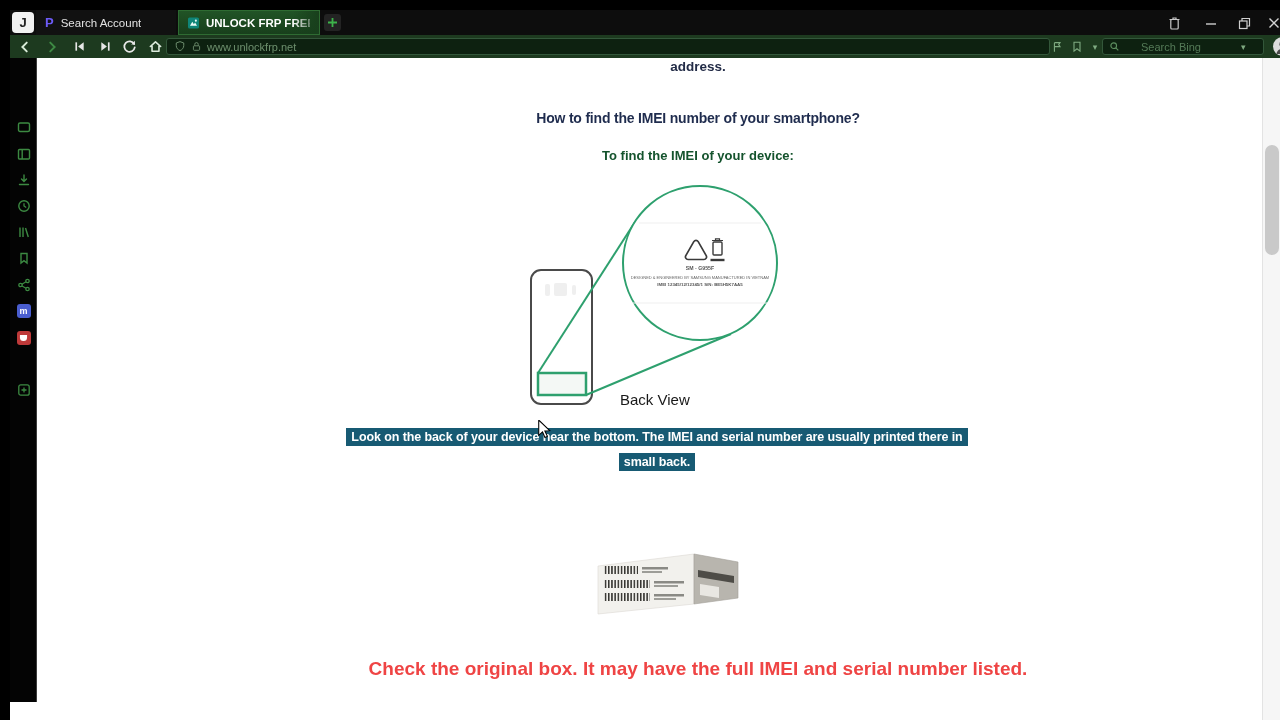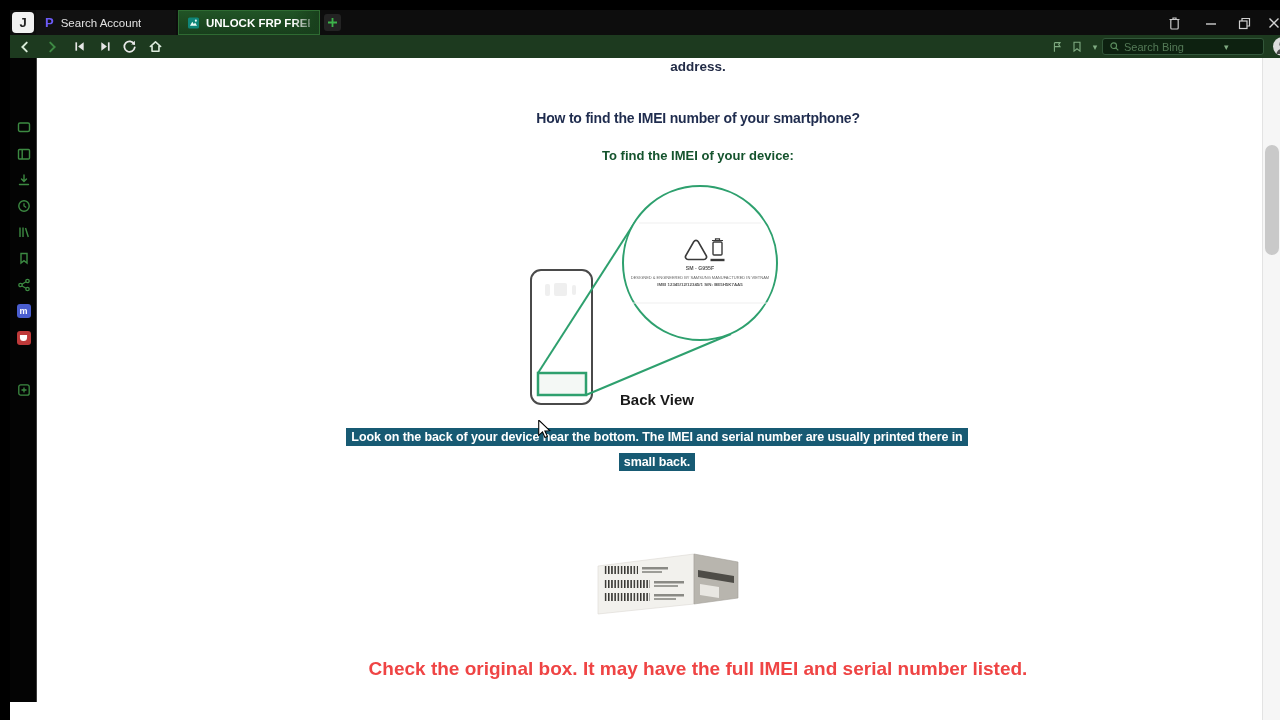--- a/index.html
+++ b/index.html
@@ -27,40 +27,40 @@
   .toolbar { position:absolute; left:10px; top:35px; width:1270px; height:23px; background:#1d3a1f;
              display:flex; align-items:center; }
   .navbtn { position:absolute; top:3px; width:18px; height:17px; display:flex; align-items:center; justify-content:center; }
   .urlbar { position:absolute; left:156px; top:3px; width:884px; height:17px; background:#0d2110;
             border:1px solid #33573a; border-radius:3px; display:flex; align-items:center; gap:5px; padding:0 7px; }
   .urlbar input { background:transparent; border:none; outline:none; color:#6d8f6d; font-size:11px; width:320px;
                   font-family:"Liberation Sans",sans-serif; }
   .searchbox { position:absolute; left:1092px; top:3px; width:162px; height:17px; background:#0d2110;
                border:1px solid #33573a; border-radius:3px; display:flex; align-items:center; gap:4px; padding:0 6px; }
   .searchbox input { background:transparent; border:none; outline:none; color:#5d8360; font-size:11px; width:96px;
-                     font-family:"Liberation Sans",sans-serif; }
+                     font-family:"Liberation Sans",sans-serif;margin-left:17px; }
   .searchbox input::placeholder { color:#547a57; }
   .caret { color:#7faa81; font-size:9px; }
   .avatar { position:absolute; left:1263px; top:2px; width:19px; height:19px; border-radius:50%; background:#dcdcdc;
             overflow:hidden; display:flex; align-items:center; justify-content:center; }
 
   
   .bodyrow { position:absolute; left:10px; top:58px; width:1270px; height:662px; background:#fff; }
   .sidebar { position:absolute; left:0; top:0; width:27px; height:644px; background:#040404; border-right:1px solid #3c3c3c; }
   .sbicon { position:absolute; left:6px; width:15px; height:15px; display:flex; align-items:center; justify-content:center; }
   .badge { border-radius:3px; width:14px; height:14px; display:flex; align-items:center; justify-content:center;
            color:#fff; font-size:9px; font-weight:bold; }
 
   .pagearea { position:absolute; left:27px; top:0; width:1225px; height:662px; background:#fff; }
   .content { position:absolute; left:0; top:0; width:1240px; }
   .ctext { position:absolute; width:100%; text-align:center;margin-left:41px; }
   .t-address { top:1px;  font-size:13.5px; font-weight:bold; color:#232c47; }
   .t-heading { top:52px; font-size:14px;  font-weight:bold; color:#1f2c4e; letter-spacing:-0.2px; }
   .t-sub     { top:90px; font-size:13px;  font-weight:bold; color:#14532d; }
-  .t-backview{ position:absolute; left:583px; top:333px; font-size:15px; font-weight:bold; color:#191919; }
+  .t-backview{ position:absolute; left:583px; top:333px; font-size:15px; font-weight:normal; color:#191919; }
   .sel { position:absolute; top:366px; width:100%; text-align:center; line-height:23px; }
   .hl  { background:#175a73; color:#fff; font-size:12.5px; font-weight:bold; padding:2px 5px; letter-spacing:-0.1px; }
   .t-caption { top:600px; font-size:19px; font-weight:bold; color:#ef4444; }
 
   .diagram { position:absolute; left:450px; top:125px; }
   .boximg  { position:absolute; left:555px; top:482px; }
   .cursor  { position:absolute; left:500px; top:362px; }
 
   .scroll { position:absolute; left:1252px; top:0; width:18px; height:662px; background:#f6f6f6; border-left:1px solid #e3e3e3; }
   .thumb  { position:absolute; left:2px; top:87px; width:14px; height:110px; background:#c9c9c9; border-radius:7px; }
@@ -148,20 +148,30 @@
         <path d="M13 5.4A5.6 5.6 0 1 0 13.6 9" stroke="#e8e8e8" stroke-width="1.9" fill="none" stroke-linecap="round"></path>
         <path d="M13.8 1.8v4h-4z" fill="#e8e8e8"></path>
         </svg>
     </div>
     <div class="navbtn" style="left:136px">
       <svg width="15" height="15" viewBox="0 0 16 16">
         <path d="M2.5 8L8 3l5.5 5M4.3 7.2V13h7.4V7.2" stroke="#dcead c" stroke-width="1.7" fill="none" stroke-linecap="round" stroke-linejoin="round" style="stroke:#dceadc"></path>
         </svg>
     </div>
 
+    <div class="urlbar">
+      <svg width="12" height="13" viewBox="0 0 16 16">
+        <path d="M8 1.5l5 1.8v3.4c0 3.4-2.2 5.6-5 6.8-2.8-1.2-5-3.4-5-6.8V3.3z" stroke="#6f8f6f" stroke-width="1.3" fill="none"></path>
+        </svg>
+      <svg width="11" height="13" viewBox="0 0 16 16">
+        <rect x="3.5" y="7" width="9" height="6.5" rx="1.2" stroke="#6f8f6f" stroke-width="1.3" fill="none"></rect>
+        <path d="M5.5 7V4.8a2.5 2.5 0 0 1 5 0V7" stroke="#6f8f6f" stroke-width="1.3" fill="none"></path>
+        </svg>
+      <input readonly="" value="www.unlockfrp.net" style="">
+    </div>
 
     <div class="navbtn" style="left:1038px">
       <svg width="12" height="13" viewBox="0 0 14 14">
           <path d="M4 2.5V13M4 2.5h6.5L9 4.8l1.5 2.3H4" stroke="#7faa81" stroke-width="1.3" fill="none"></path>
         </svg>
     </div>
     <div class="navbtn" style="left:1058px">
       <svg width="12" height="13" viewBox="0 0 14 14">
           <path d="M3.5 2h7v10.5L7 9.7l-3.5 2.8z" stroke="#7faa81" stroke-width="1.3" fill="none"></path>
         </svg>

